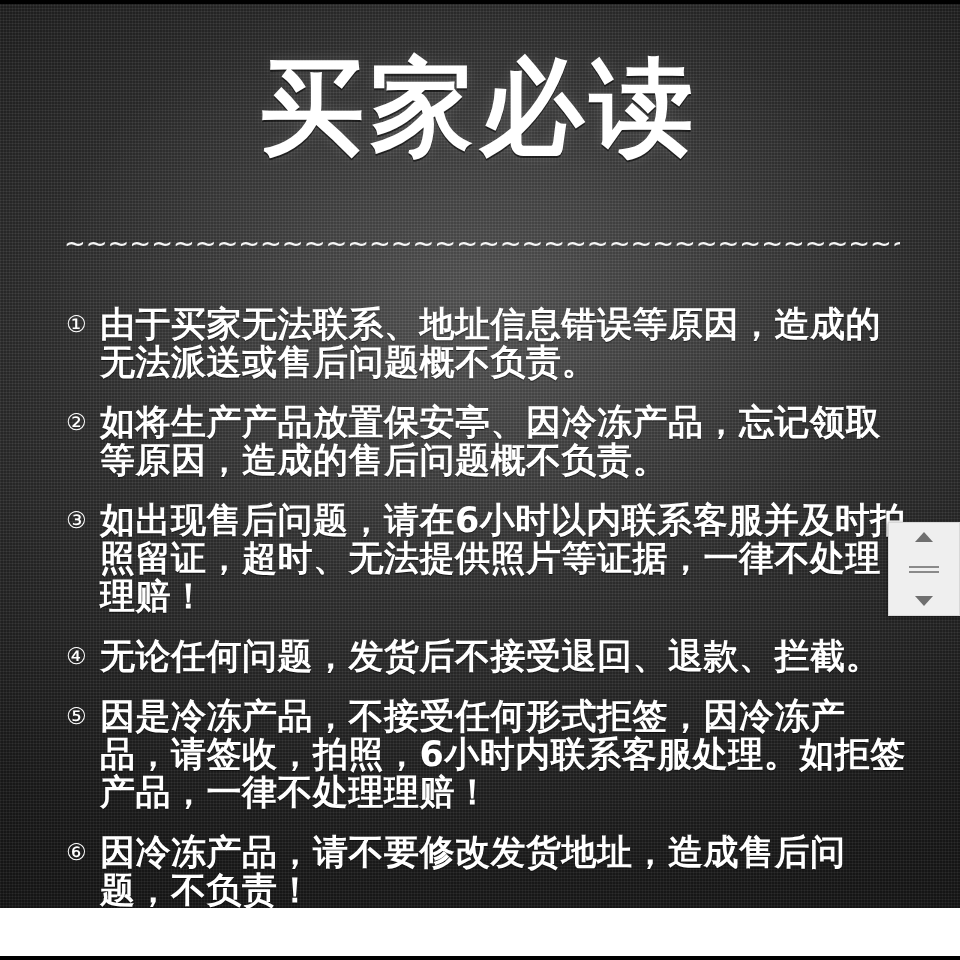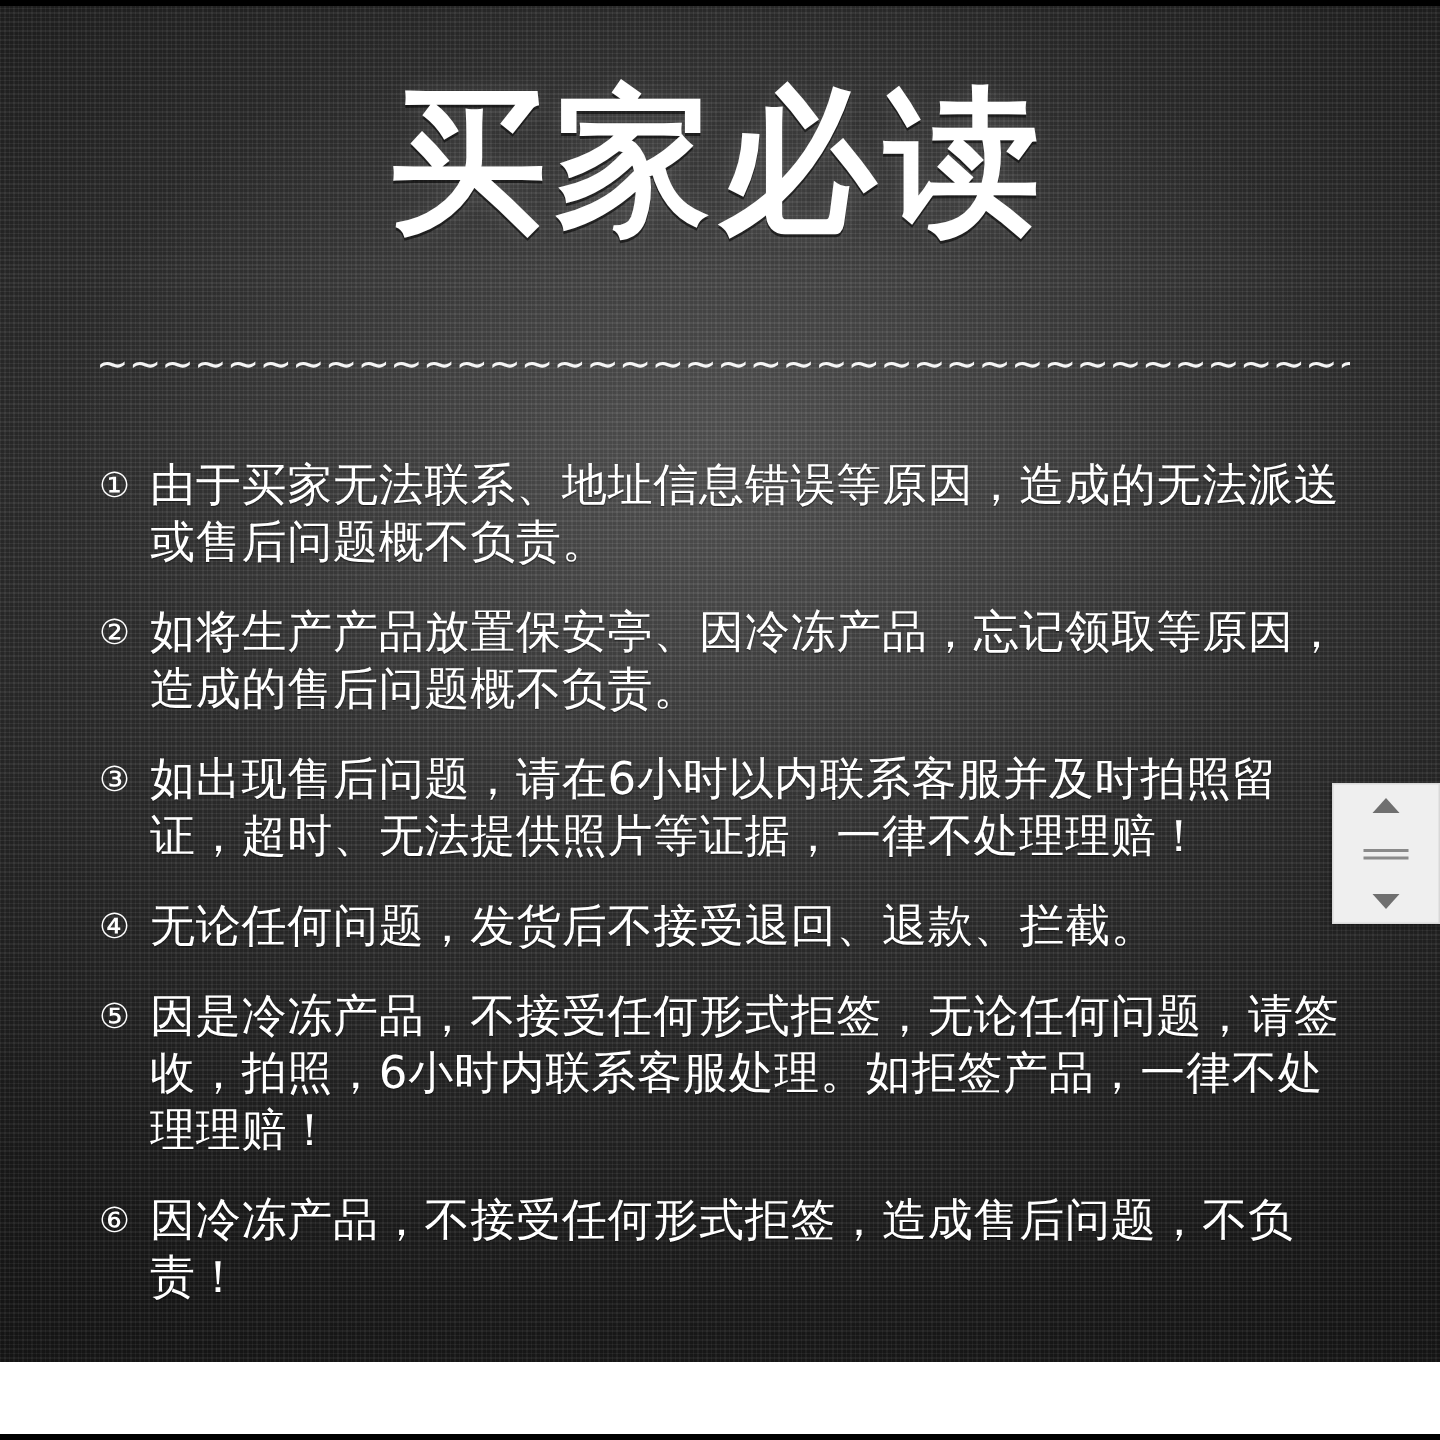--- a/index.html
+++ b/index.html
@@ -87,24 +87,24 @@
   .num {
     flex: 0 0 auto;
     width: 34px;
     font-size: 23px;
     line-height: 38px;
     color: #ffffff;
     font-family: "DejaVu Sans", "Liberation Sans", sans-serif;
   }
   .txt {
     flex: 1 1 auto;
-    font-size: 30px;
+    font-size: 35px;
     line-height: 38px;
     color: #ffffff;
-    font-weight: 400;
+    font-weight: 700;
     letter-spacing: 0.5px;
     font-family: "DejaVu Sans", "Liberation Sans", sans-serif;
     text-shadow: 0 1px 1px rgba(0,0,0,0.6);
   }
 
   
   .scroll-widget {
     position: absolute;
     right: 0px;
     top: 522px;
@@ -201,26 +201,26 @@
         <div class="txt">如出现售后问题，请在6小时以内联系客服并及时拍照留证，超时、无法提供照片等证据，一律不处理理赔！</div>
       </div>
 
       <div class="item">
         <div class="num">④</div>
         <div class="txt">无论任何问题，发货后不接受退回、退款、拦截。</div>
       </div>
 
       <div class="item">
         <div class="num">⑤</div>
-        <div class="txt">因是冷冻产品，不接受任何形式拒签，无论任何问题，请签收，拍照，6小时内联系客服处理。如拒签产品，一律不处理理赔！</div>
+        <div class="txt">因是冷冻产品，不接受任何形式拒签，因冷冻产品，请签收，拍照，6小时内联系客服处理。如拒签产品，一律不处理理赔！</div>
       </div>
 
       <div class="item">
         <div class="num">⑥</div>
-        <div class="txt">因冷冻产品，不接受任何形式拒签，造成售后问题，不负责！</div>
+        <div class="txt">因冷冻产品，请不要修改发货地址，造成售后问题，不负责！</div>
       </div>
 
     </div>
 
     <div class="scroll-widget">
       <div class="arrow up"></div>
       <div class="bars">
         <i></i>
           <i></i>
       </div>

